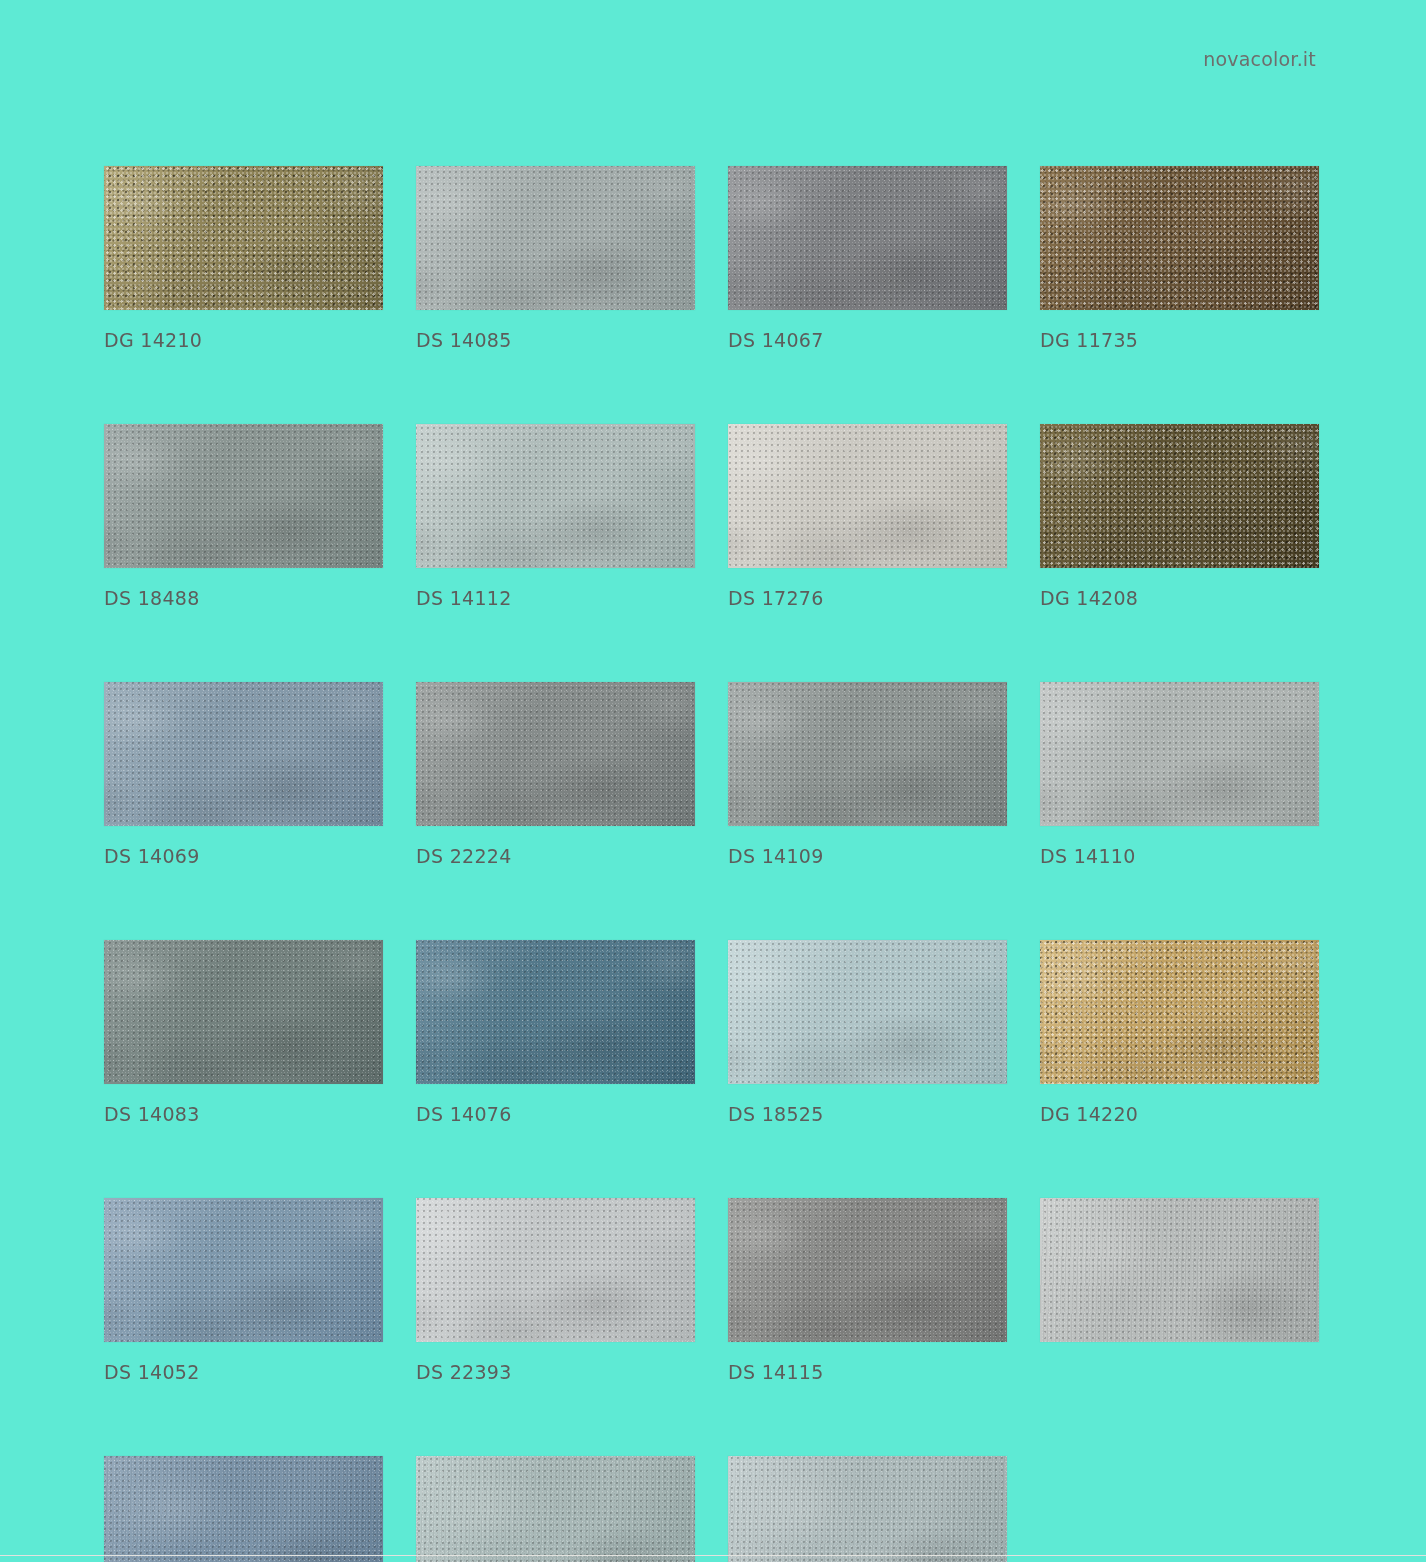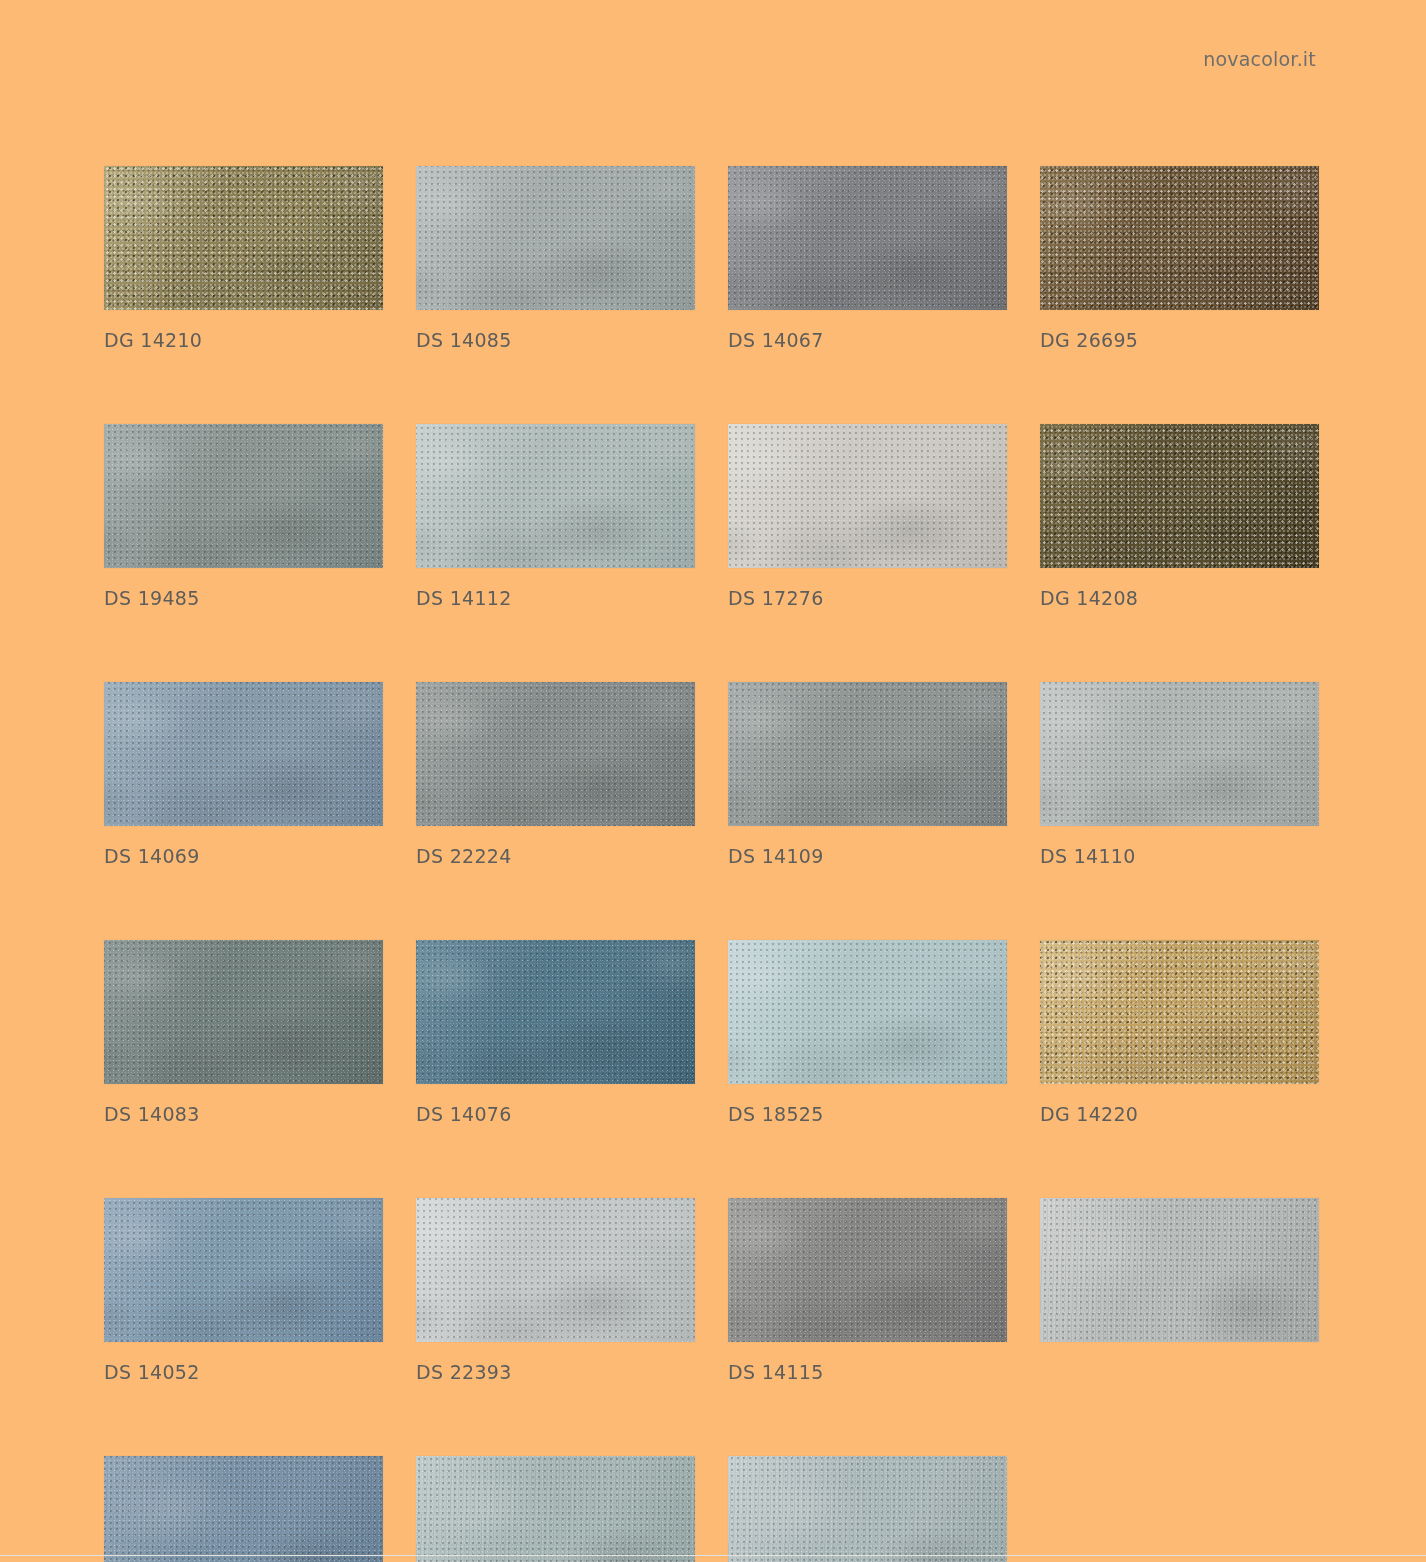--- a/index.html
+++ b/index.html
@@ -11,21 +11,21 @@
     height: 1562px;
     background: #efeeea;
     font-family: "Liberation Sans", sans-serif;
     overflow: hidden;
   }
 
   #page {
     position: relative;
     width: 1426px;
     height: 1562px;
-    background: #fdba74;
+    background: #5eead4;
     box-sizing: border-box;
   }
 
   
   .brand {
     position: absolute;
     top: 48px;
     right: 110px;
     font-size: 19px;
     letter-spacing: 0.2px;
@@ -153,28 +153,28 @@
           <div class="mottle"></div>
           <div class="grain" style="background-position: 10px 6px, 12px 9px, 11px 8px, 13px 7px;"></div>
         </div>
         <div class="label">DS 14067</div>
       </div>
       <div class="cell">
         <div class="swatch aggregate" style="background-color: rgb(109, 87, 57); background-image: linear-gradient(118deg, rgb(141, 118, 81) 0%, rgb(109, 87, 57) 38%, rgb(109, 87, 57) 62%, rgb(81, 63, 40) 100%);">
           <div class="mottle"></div>
           <div class="grain" style="background-position: 6px 2px, 8px 5px, 7px 4px, 9px 3px;"></div>
         </div>
-        <div class="label">DG 26695</div>
+        <div class="label">DG 11735</div>
       </div>
       <div class="cell">
         <div class="swatch" style="background-color: rgb(138, 149, 146); background-image: linear-gradient(118deg, rgb(164, 174, 173) 0%, rgb(138, 149, 146) 38%, rgb(138, 149, 146) 62%, rgb(116, 129, 126) 100%);">
           <div class="mottle"></div>
           <div class="grain" style="background-position: 2px 7px, 4px 10px, 3px 9px, 5px 8px;"></div>
         </div>
-        <div class="label">DS 19485</div>
+        <div class="label">DS 18488</div>
       </div>
       <div class="cell">
         <div class="swatch" style="background-color: rgb(175, 188, 186); background-image: linear-gradient(118deg, rgb(199, 209, 207) 0%, rgb(175, 188, 186) 38%, rgb(175, 188, 186) 62%, rgb(154, 169, 167) 100%);">
           <div class="mottle"></div>
           <div class="grain" style="background-position: 9px 3px, 11px 6px, 10px 5px, 12px 4px;"></div>
         </div>
         <div class="label">DS 14112</div>
       </div>
       <div class="cell">
         <div class="swatch" style="background-color: rgb(203, 201, 194); background-image: linear-gradient(118deg, rgb(222, 220, 214) 0%, rgb(203, 201, 194) 38%, rgb(203, 201, 194) 62%, rgb(184, 182, 174) 100%);">

